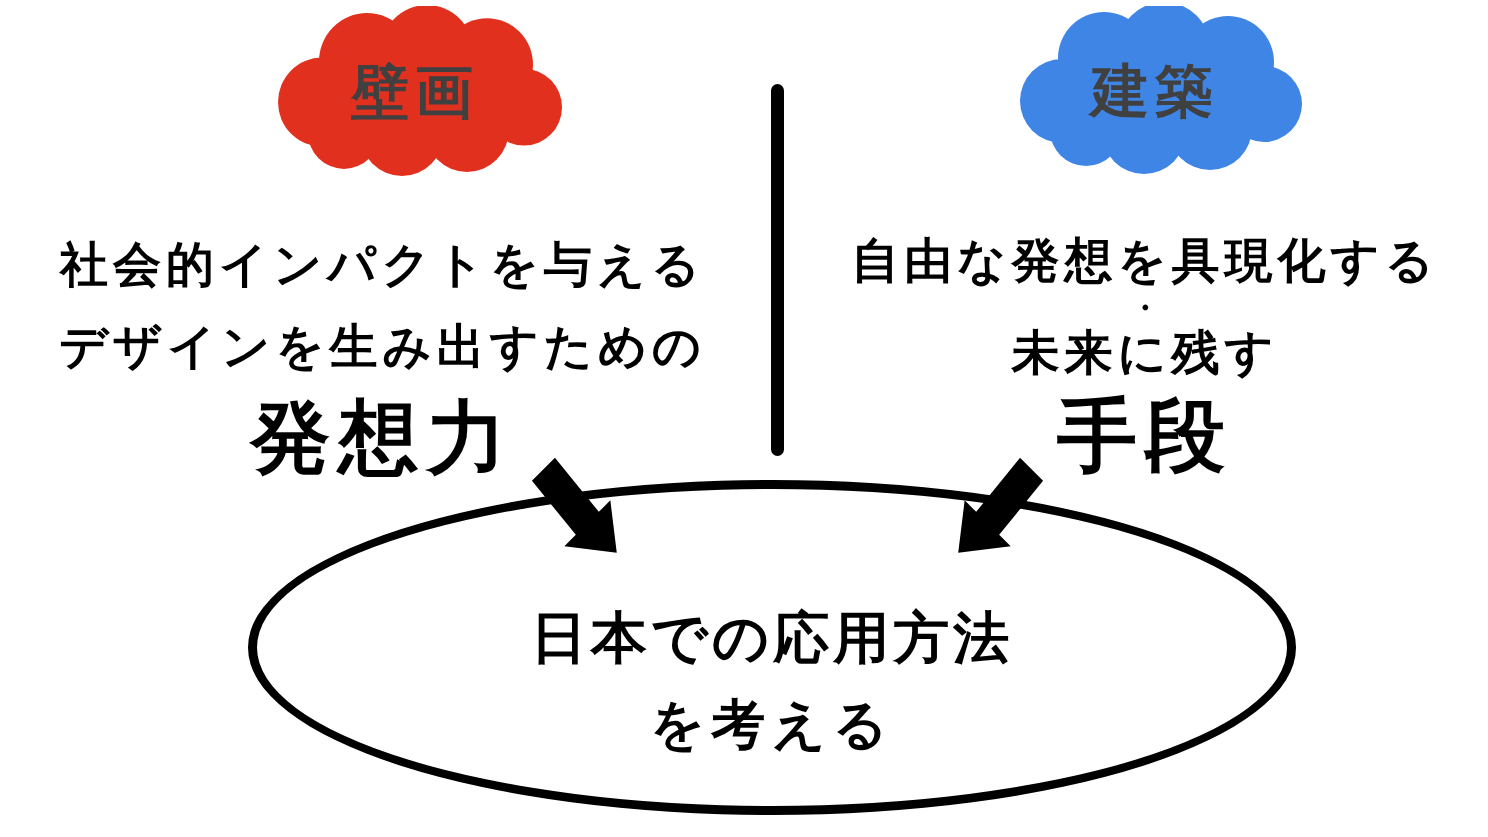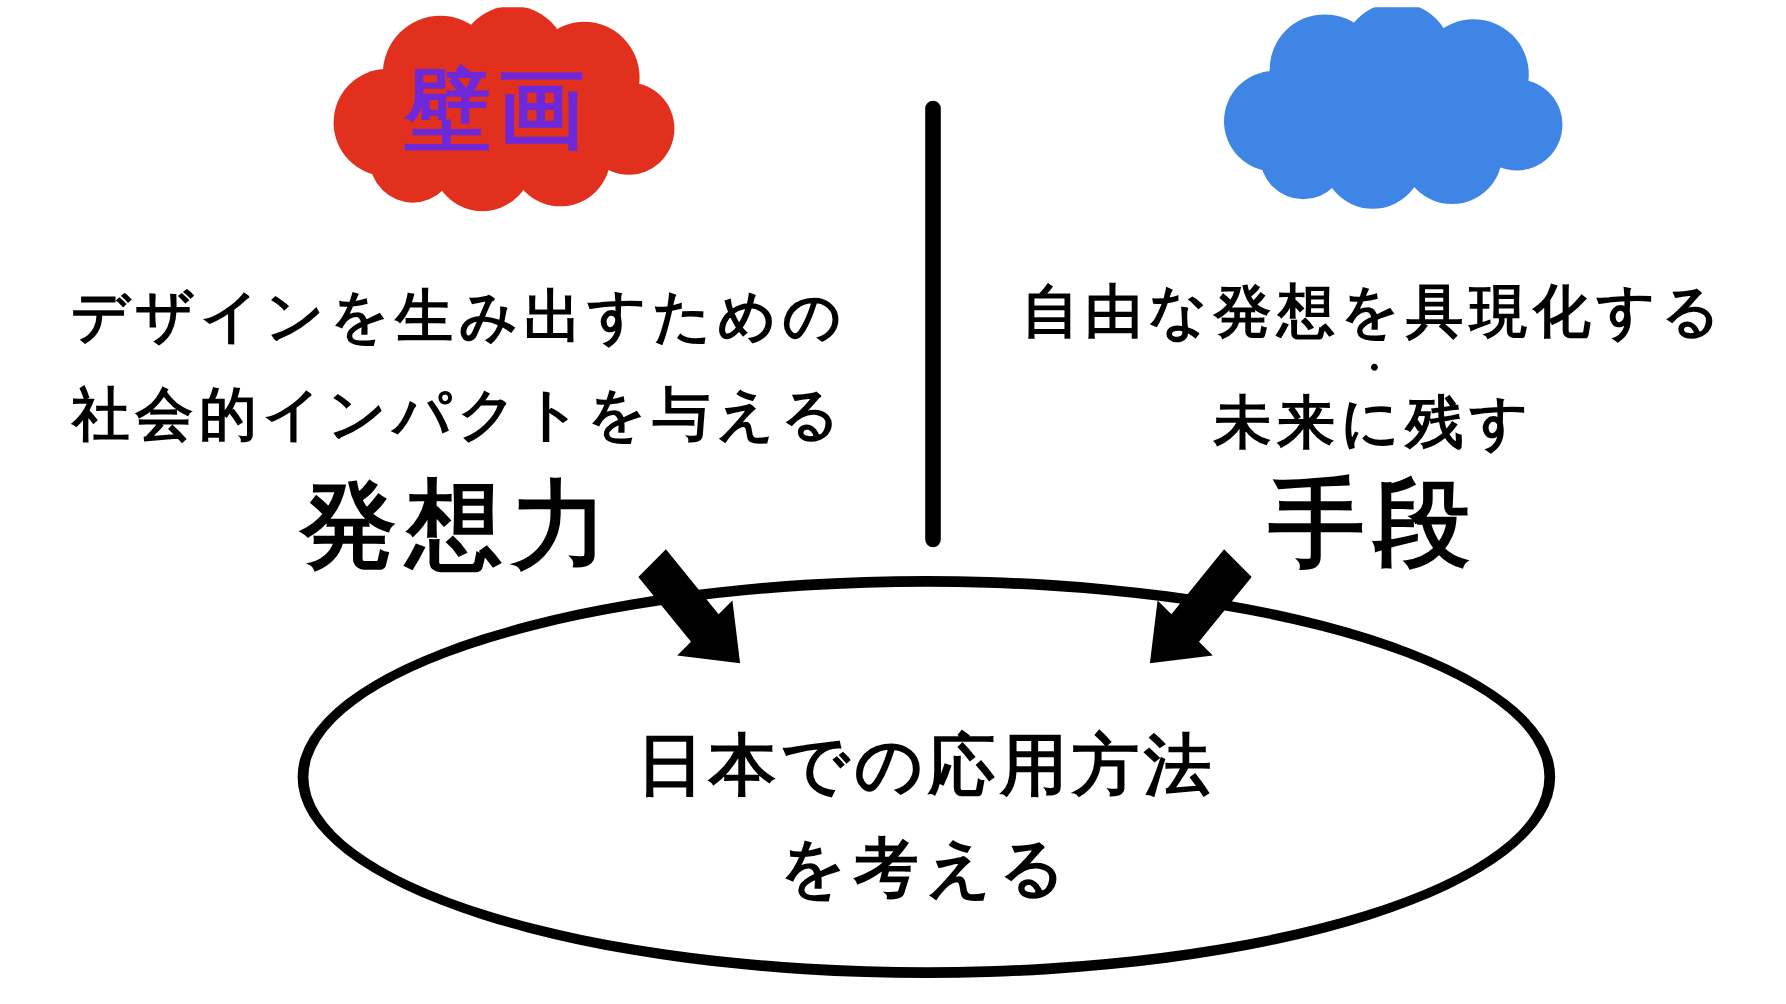--- a/index.html
+++ b/index.html
@@ -25,22 +25,22 @@
     justify-content: center;
   }
   .badge svg {
     position: absolute;
     inset: 0;
     width: 100%;
     height: 100%;
   }
   .badge-label {
     position: relative;
-    color: #6d28d9;
-    font-size: 72px;
+    color: #404040;
+    font-size: 58px;
     font-weight: 900;
     letter-spacing: 6px;
     line-height: 1;
     text-indent: 6px;
   }
   .badge-mural { left: 252px; top: 6px; width: 320px; height: 172px; }
   .badge-architecture { left: 992px; top: 6px; width: 320px; height: 170px; }
 
   
   .divider {
@@ -159,27 +159,28 @@
         <circle cx="112" cy="52" r="46"></circle>
         <circle cx="172" cy="42" r="46"></circle>
         <circle cx="236" cy="56" r="46"></circle>
         <circle cx="272" cy="98" r="38"></circle>
         <circle cx="218" cy="122" r="42"></circle>
         <circle cx="152" cy="126" r="42"></circle>
         <circle cx="94" cy="124" r="36"></circle>
         <ellipse cx="168" cy="86" rx="108" ry="52"></ellipse>
       </g>
     </svg>
+    <span class="badge-label">建築</span>
   </div>
 
   <div class="divider"></div>
 
   <div class="column column-left">
+    <div class="desc-line">社会的インパクトを与える</div>
     <div class="desc-line">デザインを生み出すための</div>
-    <div class="desc-line">社会的インパクトを与える</div>
     <div class="emphasis">発想力</div>
   </div>
 
   <div class="column column-right">
     <div class="desc-line">自由な発想を具現化する</div>
     <div class="dot-line">・</div>
     <div class="desc-line second">未来に残す</div>
     <div class="emphasis">手段</div>
   </div>
 

